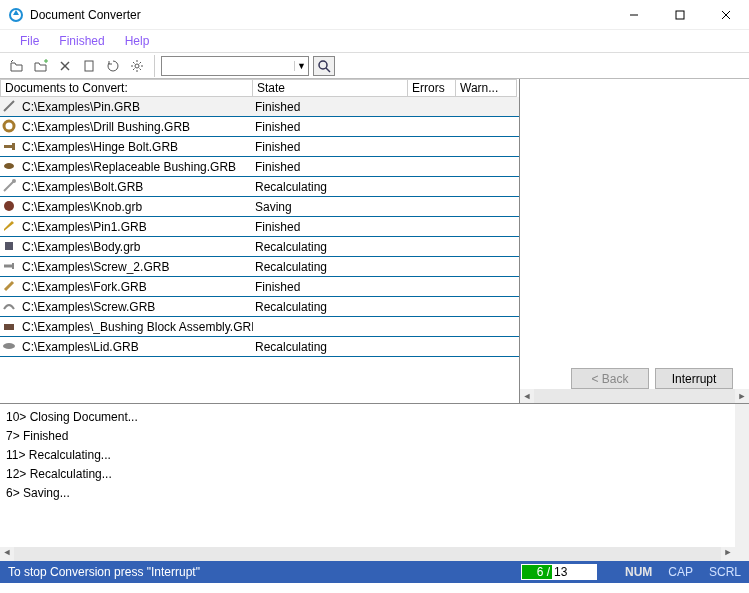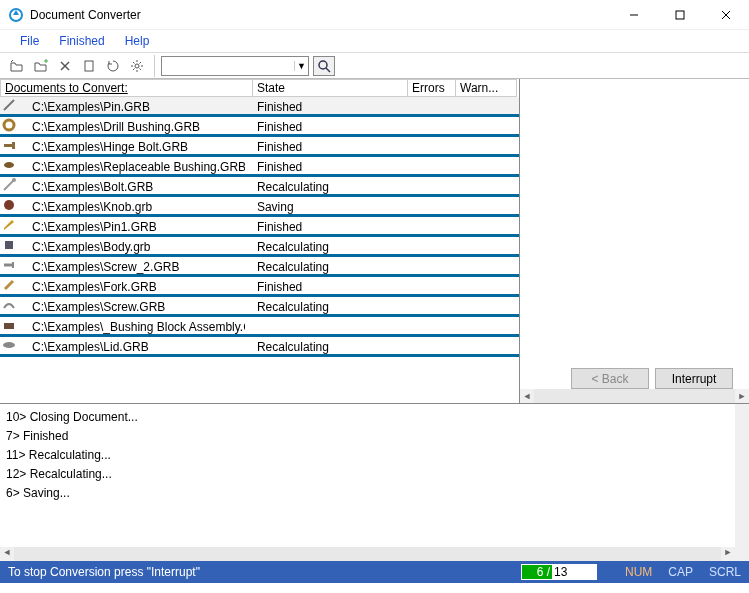--- a/index.html
+++ b/index.html
@@ -4,44 +4,44 @@
 <style>
 * { box-sizing: border-box; margin: 0; padding: 0; font-family: "Segoe UI", Tahoma, sans-serif; font-size: 12px; }
 html, body { width: 749px; height: 593px; overflow: hidden; background: #fff; }
 
 .titlebar { height: 30px; display: flex; align-items: center; padding-left: 8px; background: #fff; border-bottom: 1px solid #eee; }
 .titlebar .app-icon { width: 16px; height: 16px; margin-right: 6px; }
 .titlebar .title { flex: 1; }
 .titlebar .win-btn { width: 46px; height: 30px; display: flex; align-items: center; justify-content: center; }
 
 .menubar { height: 22px; display: flex; align-items: center; padding-left: 12px; gap: 4px; }
-.menubar .menu-item { padding: 2px 8px; color: #1d4ed8; cursor: default; }
+.menubar .menu-item { padding: 2px 8px; color: #8b5cf6; cursor: default; }
 
 .toolbar { height: 27px; display: flex; align-items: center; border-top: 1px solid #ddd; border-bottom: 1px solid #bbb; padding-left: 6px; gap: 2px; }
 .toolbar .tb-btn { width: 22px; height: 22px; display: flex; align-items: center; justify-content: center; border: 1px solid transparent; }
 .toolbar .sep { width: 1px; height: 22px; background: #ccc; margin: 0 4px; }
 .toolbar .combo { width: 148px; height: 20px; border: 1px solid #888; display: flex; align-items: center; background: #fff; }
 .toolbar .combo .arrow { width: 14px; text-align: center; border-left: 1px solid #ccc; font-size: 9px; }
 .toolbar .combo .val { flex: 1; padding-left: 4px; }
 .toolbar .search-btn { width: 22px; height: 20px; border: 1px solid #888; margin-left: 2px; display: flex; align-items: center; justify-content: center; background: #f0f0f0; }
 
 .midrow { display: flex; height: 325px; border-bottom: 1px solid #888; }
 .left-pane { width: 520px; display: flex; flex-direction: column; border-right: 1px solid #888; }
 .right-pane { flex: 1; display: flex; flex-direction: column; background: #fff; position: relative; }
 
 .grid-header { display: flex; height: 18px; background: #fff; }
 .grid-header .col { border: 1px solid #ccc; border-left: none; padding: 1px 4px; background: #fff; color: #000; overflow: hidden; white-space: nowrap; }
 .grid-header .col:first-child { border-left: 1px solid #ccc; }
-.col-doc { width: 253px; text-decoration: underline; }
+.col-doc { width: 253px; }
 .col-state { width: 155px; }
 .col-err { width: 48px; }
 .col-warn { width: 61px; }
 
 .grid-body { flex: 1; overflow: hidden; }
-.row { display: flex; height: 20px; align-items: flex-end; border-bottom: 3px solid #0369a1; gap: 10px; }
+.row { display: flex; height: 20px; align-items: center; border-bottom: 1px solid #0369a1; }
 .row.selected { background: #f2f2f2; }
 .row .cell { overflow: hidden; white-space: nowrap; padding: 0 2px; }
 .row .ic { width: 16px; height: 16px; margin: 0 2px; flex: none; }
 .row .path { width: 233px; }
 .row .state { width: 155px; }
 .row .err { width: 48px; }
 .row .warn { width: 61px; }
 
 .right-buttons { position: absolute; bottom: 14px; right: 16px; display: flex; gap: 6px; }
 .btn { height: 21px; border: 1px solid #adadad; background: #e1e1e1; padding: 0 14px; display: flex; align-items: center; justify-content: center; min-width: 78px; }
@@ -57,21 +57,21 @@
 .logscrolls .track { flex: 1; background: #e8e8e8; }
 .logscrolls .corner { width: 14px; background: #f0f0f0; }
 .log-vscroll { width: 14px; background: #f0f0f0; }
 
 .statusbar { height: 22px; background: #3361b5; color: #fff; display: flex; align-items: center; padding-left: 8px; font-size: 12px; }
 .statusbar .msg { flex: 1; }
 .statusbar .progress-wrap { display: flex; align-items: center; height: 16px; border: 1px solid #fff; margin-right: 20px; }
 .statusbar .pfill { background: #0a0; width: 30px; height: 14px; text-align: right; padding-right: 2px; color: #fff; }
 .statusbar .ptot { background: #fff; color: #000; width: 44px; height: 14px; text-align: left; padding-left: 2px; }
 .statusbar .ind { margin: 0 8px; color: #cfe0ff; }
-.statusbar .ind.on { color: #fdba74; }
+.statusbar .ind.on { color: #e5e5e5; font-weight: bold; }
 
 svg { display: block; }
 </style>
 </head>
 <body>
 
 <div class="titlebar">
   <span class="app-icon">
     <svg width="16" height="16">
         <circle cx="8" cy="8" r="6" fill="none" stroke="#1e8fd6" stroke-width="2"></circle>

